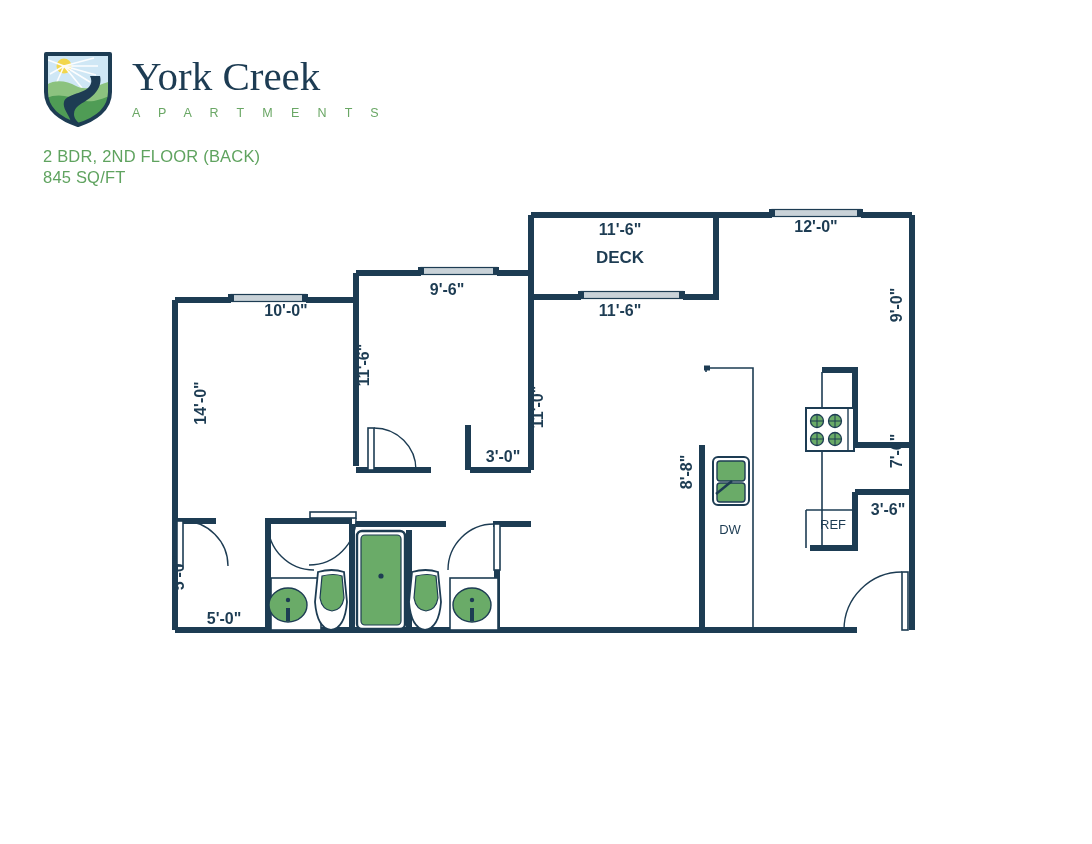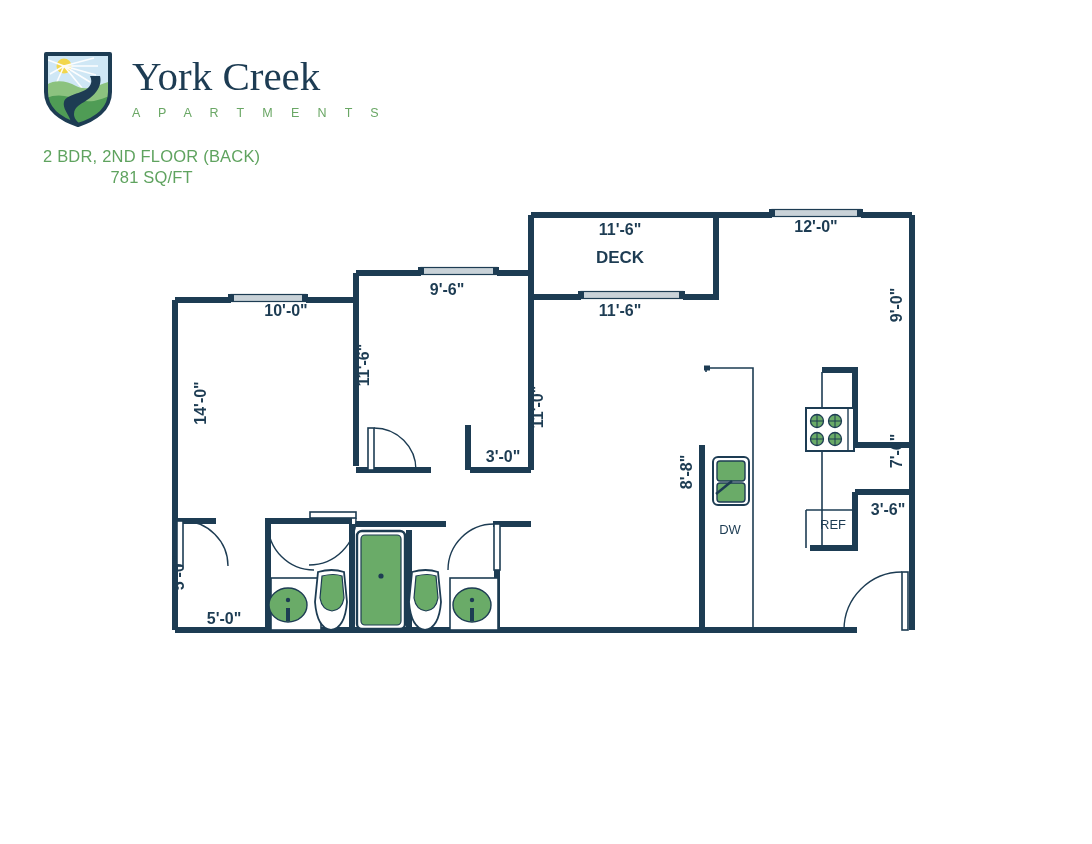--- a/index.html
+++ b/index.html
@@ -57,21 +57,21 @@
   #plan-title {
     position: absolute;
     left: 43px;
     top: 146px;
     color: #5fa35f;
     font-size: 16.5px;
     line-height: 21px;
     letter-spacing: 0.2px;
     white-space: nowrap;
   }
-  #plan-title div { white-space: nowrap; text-align: center; }
+  #plan-title div { white-space: nowrap; }
 
   
   #plan {
     position: absolute;
     left: 0;
     top: 0;
     width: 1092px;
     height: 844px;
   }
 </style>
@@ -115,21 +115,21 @@
       <path d="M4 6 H68 V44 C68 62 52 72 36 77 C20 72 4 62 4 44 Z" fill="none" stroke="#1d3c53" stroke-width="4" stroke-linejoin="round"></path>
     </svg>
     <div id="brand-text">
       <div id="brand-name">York Creek</div>
       <div id="brand-sub">A P A R T M E N T S</div>
     </div>
   </div>
 
   <div id="plan-title">
     <div>2 BDR, 2ND FLOOR (BACK)</div>
-    <div>781 SQ/FT</div>
+    <div>845 SQ/FT</div>
   </div>
 
   <svg id="plan" viewBox="0 0 1092 844">
 
     <g stroke="#1d3c53" stroke-width="6" fill="none" stroke-linecap="butt">
 
       <path d="M175 300 L175 630"></path>
       <path d="M175 300 L231 300"></path>
       <path d="M306 300 L356 300"></path>
 

